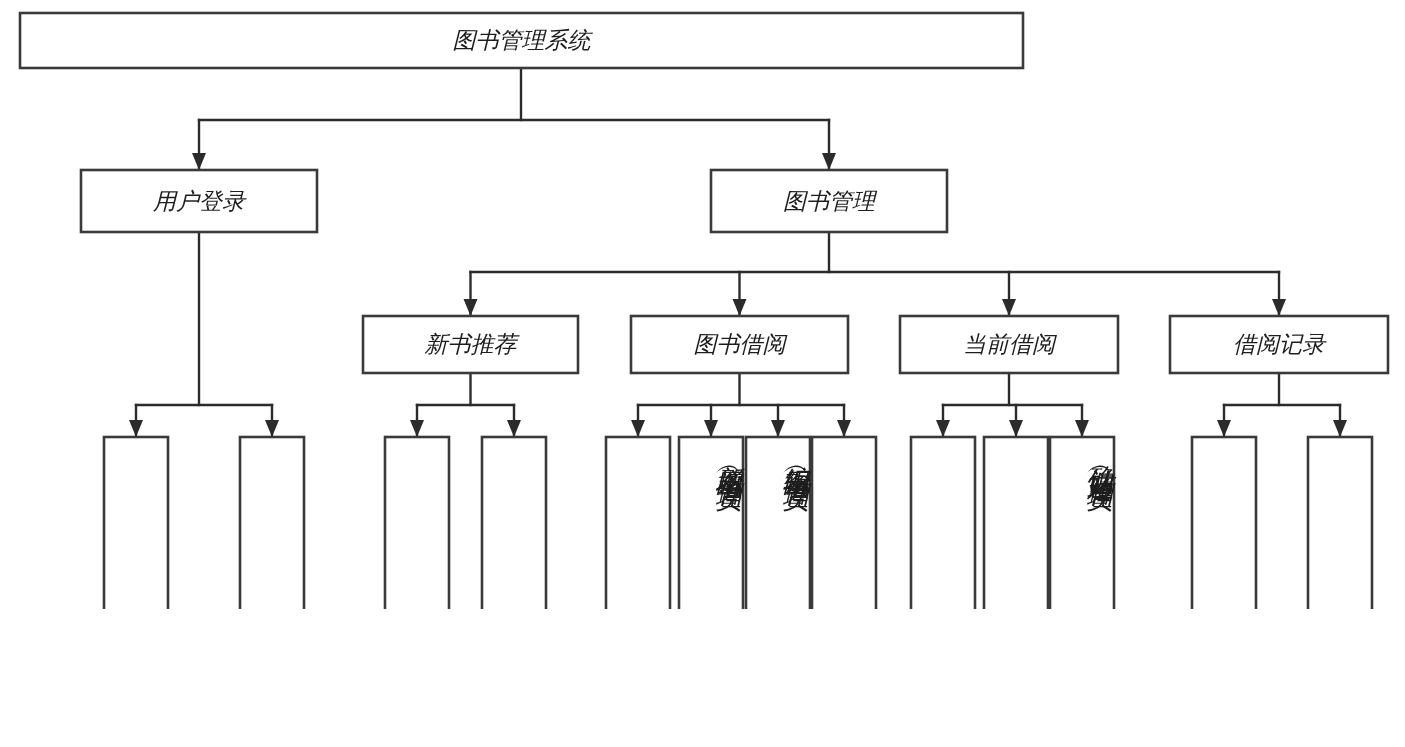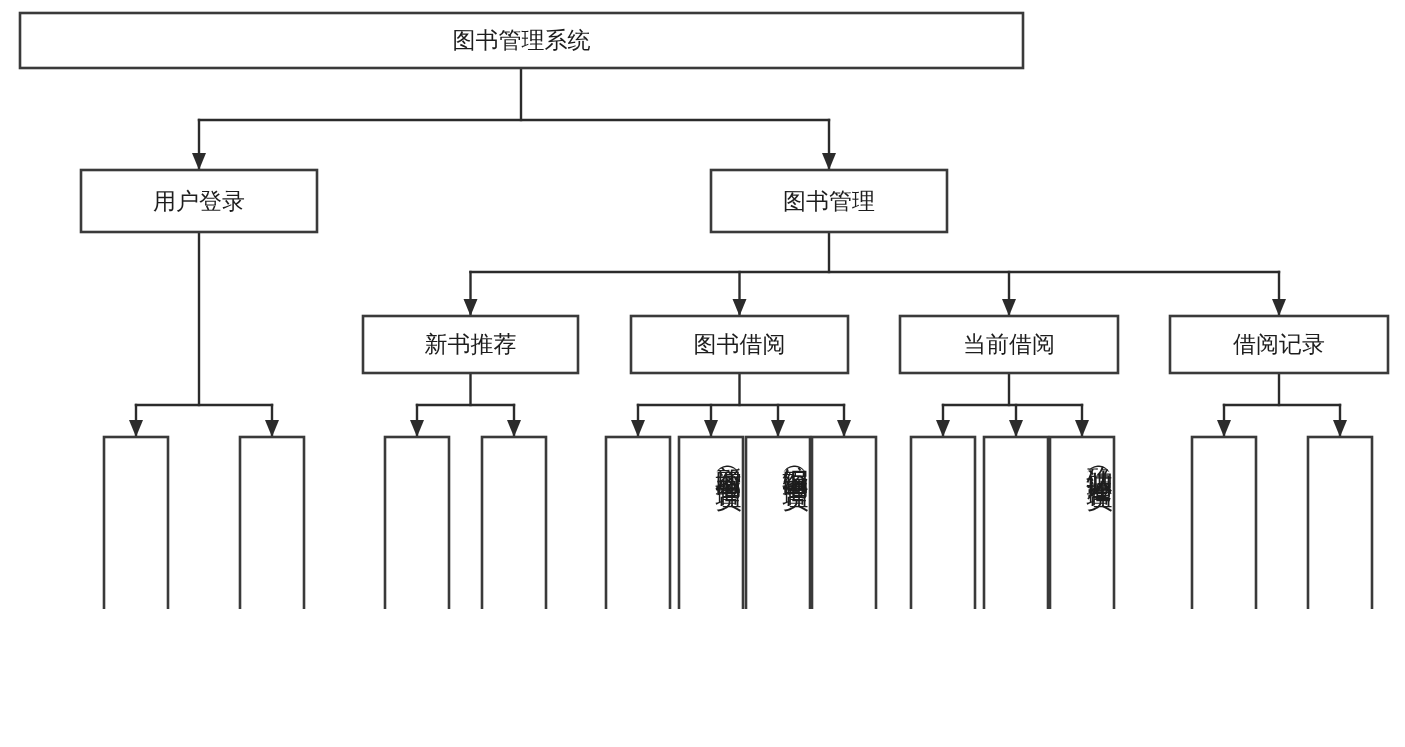--- a/index.html
+++ b/index.html
@@ -9,20 +9,21 @@
   }
   body {
     font-family: "Liberation Sans", "DejaVu Sans", sans-serif;
   }
   #canvas {
     position: relative;
     width: 1405px;
     height: 609px;
     background: #ffffff;
     overflow: hidden;
+    font-style: italic;
   }
   svg#diagram {
     position: absolute;
     left: 0;
     top: 0;
     width: 1405px;
     height: 747px;
     display: block;
   }
   .node-box {

